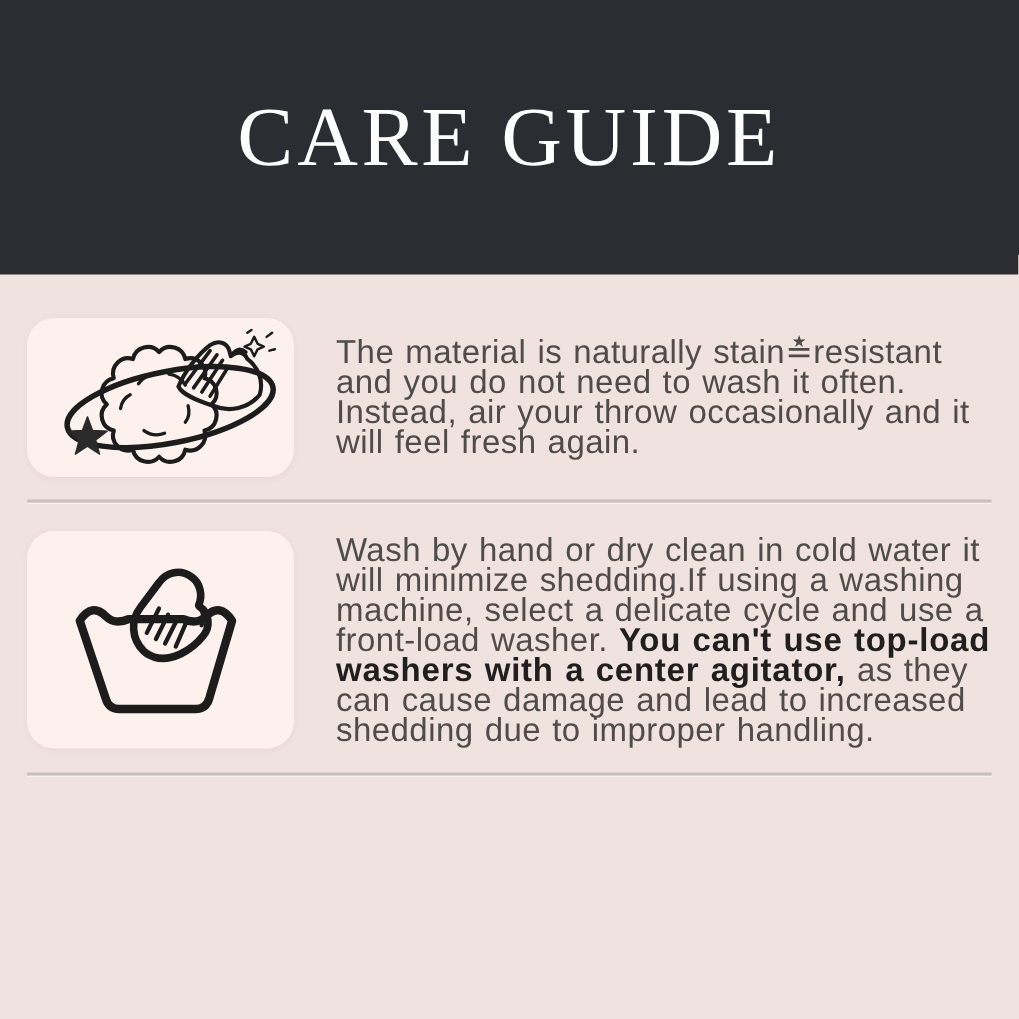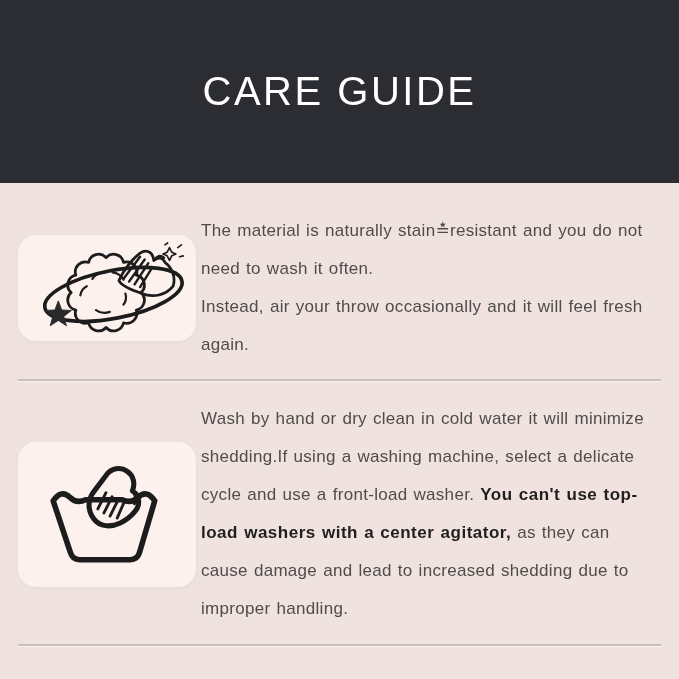--- a/index.html
+++ b/index.html
@@ -9,41 +9,41 @@
     background:#f0e3df;
     overflow:hidden;
   }
   .header {
     height:183px;
     background:#2b2d33;
     display:flex; align-items:center; justify-content:center;
   }
   .header h1 {
     color:#ffffff;
-    font-size:40px;
+    font-size:56px;
     font-weight:500;
     letter-spacing:2.5px;
-    font-family:Liberation Sans, sans-serif;
+    font-family:Liberation Serif, serif;
   }
   .content { padding:29px 18px 0 18px; }
   .row { display:flex; align-items:center; }
   .card {
     flex:0 0 178px; width:178px;
     background:#fcf1ed;
     border-radius:18px;
     box-shadow:0 1px 4px rgba(90,60,50,0.06);
     display:flex; align-items:center; justify-content:center;
   }
   .card.h-sm { height:106px; }
   .card.h-lg { height:145px; }
   .txt {
-    margin-left:5px;
+    margin-left:28px;
     flex:1;
-    font-size:17px;
-    line-height:38px;
+    font-size:22px;
+    line-height:20px;
     letter-spacing:0.3px;
     word-spacing:1px;
     color:#4f4c4b;
   }
   .txt b { color:#201e1e; font-weight:700; letter-spacing:0.5px; }
   .divider {
     border:none;
     border-top:2px solid #c9c0bd;
     box-shadow:0 1px 0 rgba(255,255,255,0.55);
   }

